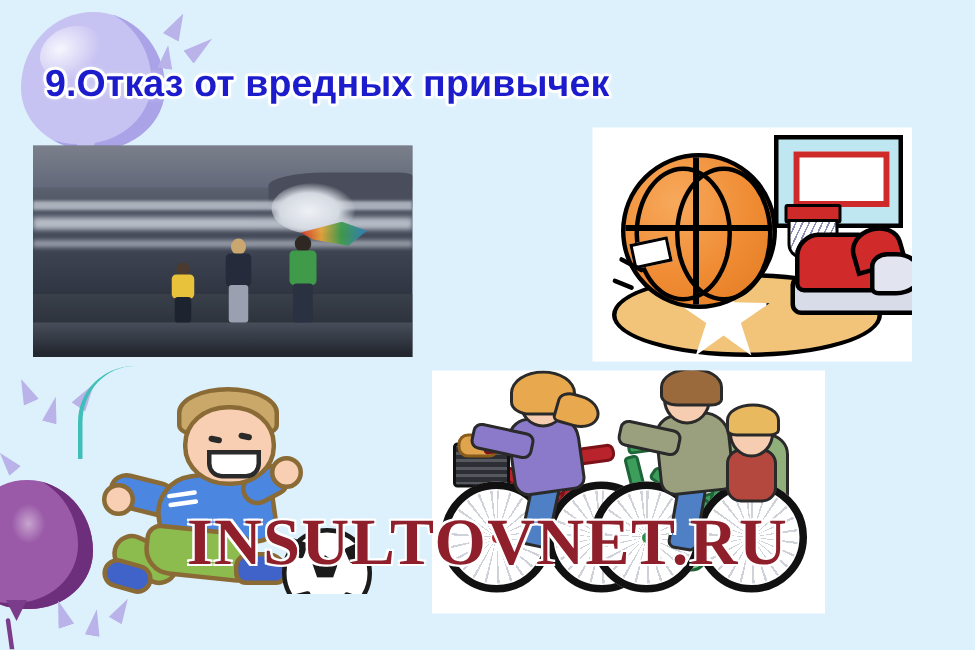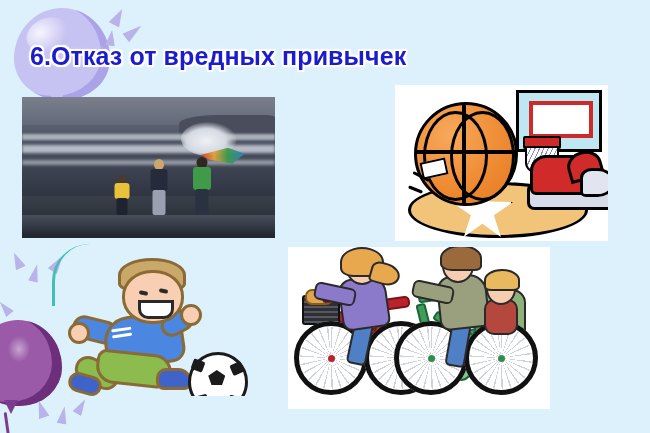--- a/index.html
+++ b/index.html
@@ -253,21 +253,21 @@
   <div class="ray w" style="left:12px;top:252px;width:11px;height:17px;transform:rotate(-24deg);"></div>
   <div class="ray w" style="left:30px;top:264px;width:10px;height:18px;transform:rotate(14deg);"></div>
   <div class="ray w" style="left:52px;top:254px;width:11px;height:19px;transform:rotate(34deg);"></div>
   <div class="ray w" style="left:36px;top:400px;width:11px;height:18px;transform:rotate(-18deg);"></div>
   <div class="ray w" style="left:58px;top:406px;width:10px;height:18px;transform:rotate(10deg);"></div>
   <div class="ray w" style="left:76px;top:398px;width:10px;height:17px;transform:rotate(30deg);"></div>
   <div class="ray w" style="left:0px;top:300px;width:10px;height:16px;transform:rotate(-40deg);"></div>
 
   <div class="streamer" style="left:52px;top:244px;width:60px;height:62px;"></div>
 
-  <div id="page-title">6.Отказ от вредных привычек</div>
+  <div id="page-title">9.Отказ от вредных привычек</div>
 
   <div class="pic" id="pic-beach">
     <div class="sky"></div>
     <div class="headland"></div>
     <div class="surf a"></div>
     <div class="surf b"></div>
     <div class="surf c"></div>
     <div class="splash"></div>
     <div class="wetsand"></div>
     <div class="refl"></div>
@@ -410,14 +410,15 @@
       <div class="rider">
         <span class="torso" style="left:196px;top:52px;width:30px;height:32px;background:#b4483f;
               border-radius:10px;"></span>
         <span class="head" style="left:198px;top:26px;width:26px;height:28px;"></span>
         <span style="position:absolute;left:196px;top:22px;width:32px;height:18px;background:#e8b95e;
               border:2.5px solid #2a2a2a;border-radius:50% 50% 20% 20%;"></span>
       </div>
     </div>
   </div>
 
+  <div id="watermark">INSULTOVNET.RU</div>
 
 </div>
 
 </body></html>

